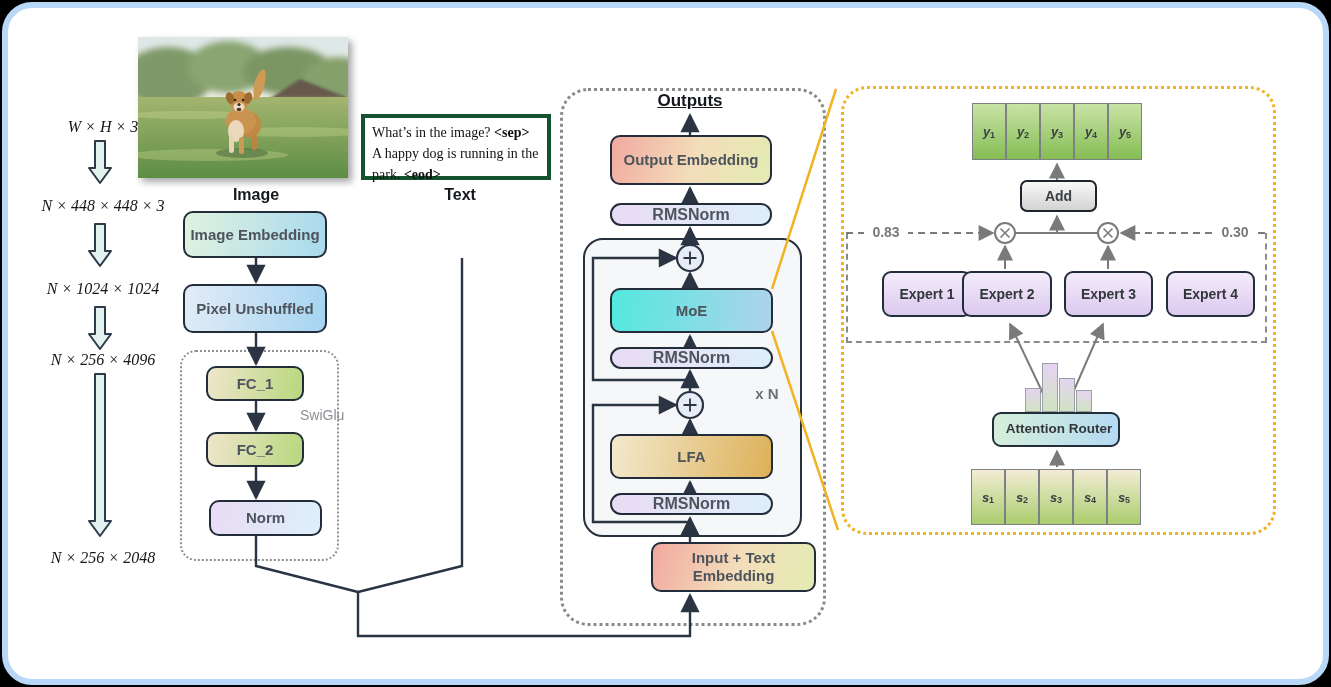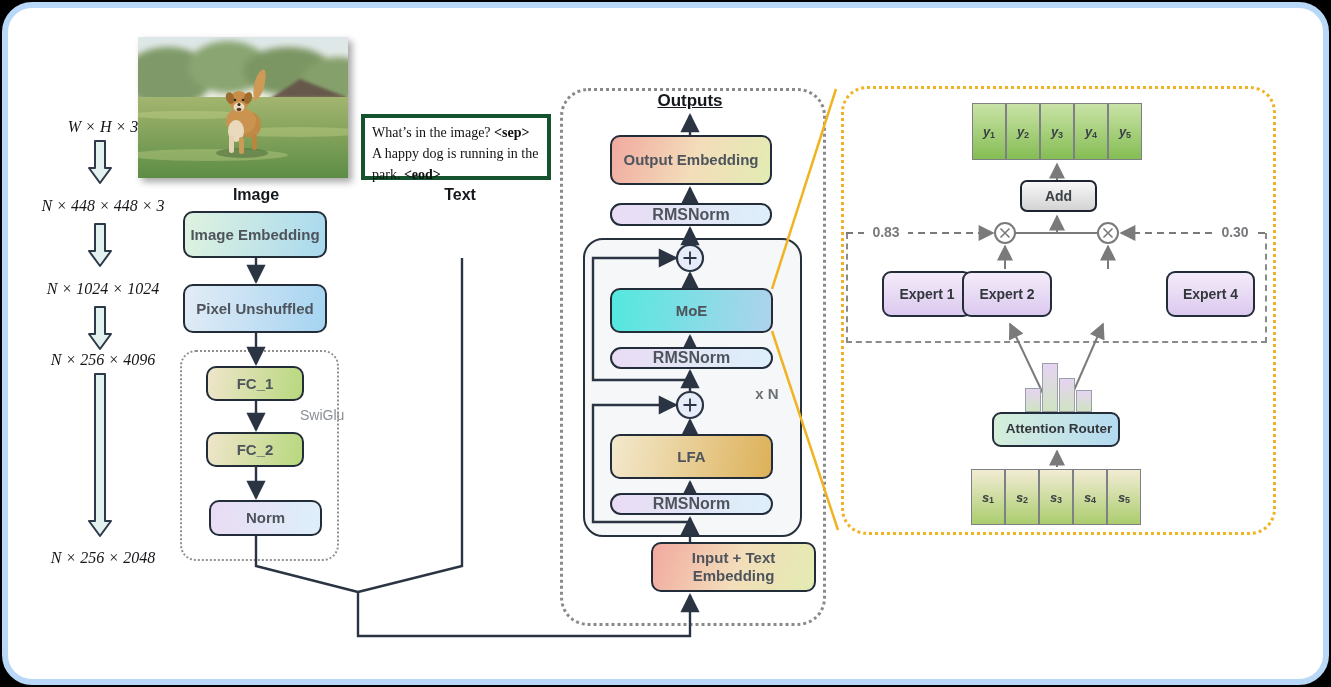--- a/index.html
+++ b/index.html
@@ -249,20 +249,21 @@
       </div>
   </div>
 
   <div class="box" style="left:1020px;top:180px;width:77px;height:32px;border-radius:7px;border-color:#1d242e;background:linear-gradient(180deg,#f8f8f8,#d3d3d3);font-size:14px;color:#3c4146;">Add</div>
 
   <div class="weight" style="left:864px;top:224px;">0.83</div>
   <div class="weight" style="left:1213px;top:224px;">0.30</div>
 
   <div class="box grad-expert" style="left:858px;top:271px;width:90px;height:46px;border-radius:9px;font-size:14px;color:#33373c;margin-left:24px;">Expert 1</div>
   <div class="box grad-expert" style="left:962px;top:271px;width:90px;height:46px;border-radius:9px;font-size:14px;color:#33373c;">Expert 2</div>
+  <div class="box grad-expert" style="left:1064px;top:271px;width:89px;height:46px;border-radius:9px;font-size:14px;color:#33373c;">Expert 3</div>
   <div class="box grad-expert" style="left:1166px;top:271px;width:89px;height:46px;border-radius:9px;font-size:14px;color:#33373c;">Expert 4</div>
 
   <div class="bar" style="left:1025px;top:388px;width:16px;height:24px;"></div>
   <div class="bar" style="left:1042px;top:363px;width:16px;height:49px;"></div>
   <div class="bar" style="left:1059px;top:378px;width:16px;height:34px;"></div>
   <div class="bar" style="left:1076px;top:390px;width:16px;height:22px;"></div>
 
   <div class="box grad-router" style="left:992px;top:412px;width:128px;height:35px;border-radius:9px;font-size:13.5px;color:#33373c;">Attention Router</div>
 
   <div class="cells" style="left:971px;top:469px;">

